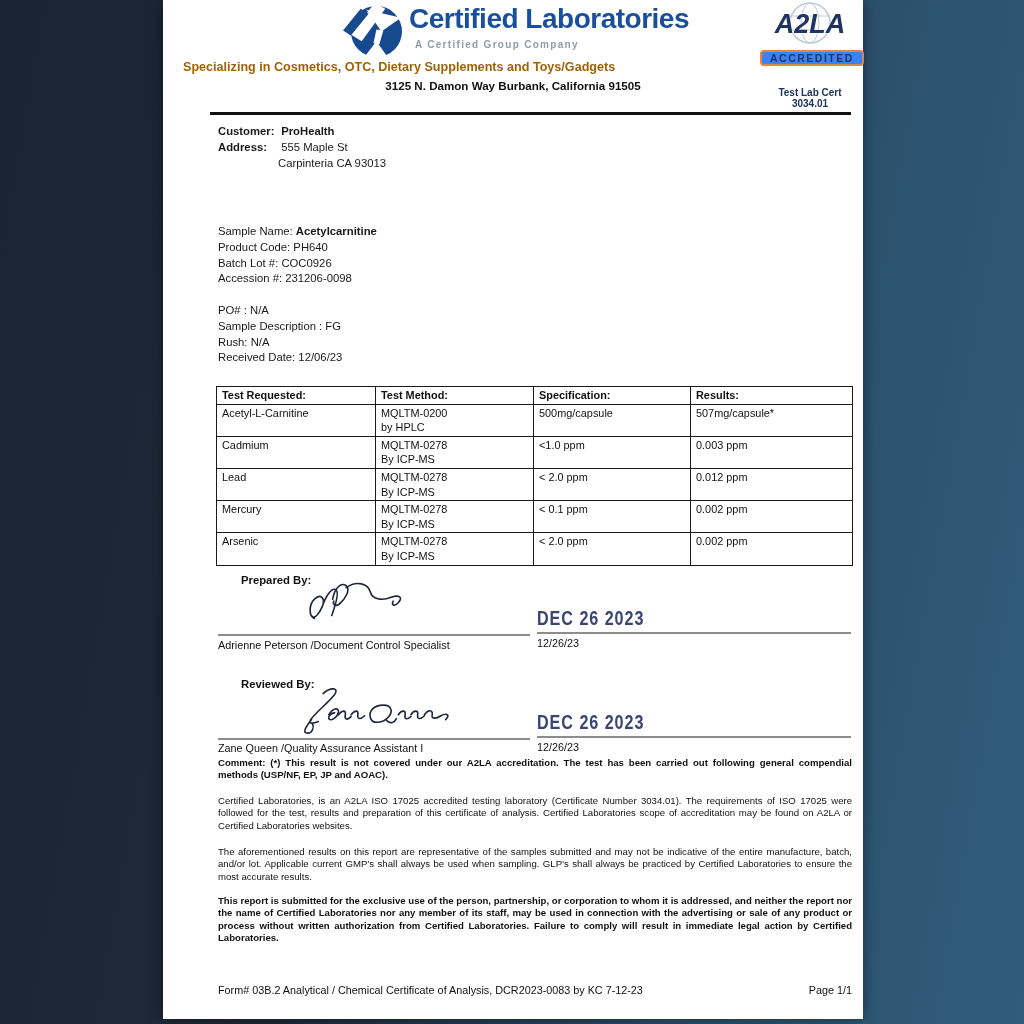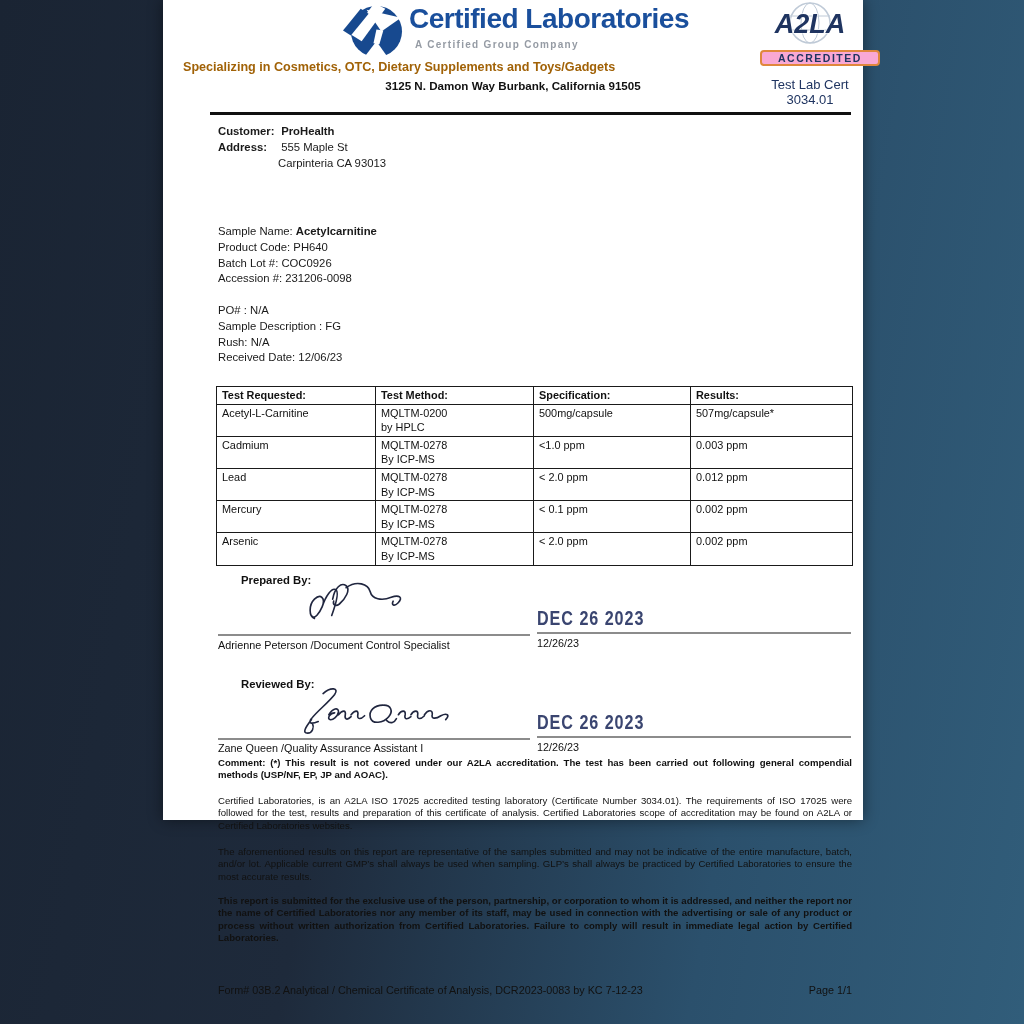--- a/index.html
+++ b/index.html
@@ -3,37 +3,37 @@
 <meta charset="utf-8">
 <style>
   html,body{margin:0;padding:0;}
   body{
     width:1024px;height:1024px;overflow:hidden;
     background:linear-gradient(100deg,#1a2433 0%,#1e2a3b 38%,#2b506c 72%,#315d7a 100%);
     font-family:"Liberation Sans",sans-serif;
     -webkit-font-smoothing:antialiased;
   }
   .page{
-    position:absolute;left:163px;top:0;width:700px;height:820px;
+    position:absolute;left:163px;top:0;width:700px;height:1019px;
     background:#ffffff;box-shadow:0 0 14px rgba(0,0,0,.45);
     color:#1a1a1a;
   }
   .abs{position:absolute;}
   
   .company-name{left:246px;top:3px;font-size:28px;font-weight:bold;color:#1a4f9c;letter-spacing:-.5px;}
   .company-subtitle{left:252px;top:39px;font-size:10px;color:#959ba4;letter-spacing:1.3px;font-weight:bold;}
   .tagline{left:20px;top:60px;width:660px;text-align:left;font-weight:bold;font-size:12.6px;color:#a16207;}
   .addr-line{left:20px;top:79px;width:660px;text-align:center;font-weight:bold;font-size:11.6px;color:#111;}
   .phone-line{left:20px;top:96px;width:660px;display:flex;justify-content:center;gap:42px;font-weight:bold;font-size:11.3px;color:#111;}
   .header-rule{left:47px;top:112px;width:641px;height:3px;background:#101010;}
   
   .a2la{left:597px;top:2px;width:100px;text-align:center;}
   .a2la-globe{position:relative;width:100px;height:46px;}
-  .a2la-box{display:inline-block;border:2px solid #e0873c;border-radius:4px;padding:0 16px;font-size:10.5px;font-weight:bold;color:#1f3460;letter-spacing:1.5px;background:#f9a8d4;}
-  .a2la-cert{margin-top:11px;font-size:13px;font-weight:normal;color:#1f3460;}
+  .a2la-box{display:inline-block;border:2px solid #e0873c;border-radius:4px;padding:0 8px;font-size:10.5px;font-weight:bold;color:#1f3460;letter-spacing:1.5px;background:#3b82f6;}
+  .a2la-cert{margin-top:21px;font-size:10px;font-weight:bold;color:#1f3460;}
   
   .cust-row{left:55px;font-size:11.3px;line-height:15.5px;}
   .cust-label{display:inline-block;width:60px;font-weight:bold;}
   .cust-bold{font-weight:bold;}
   
   .doc-title{left:20px;top:191px;width:660px;text-align:center;font-weight:bold;font-size:12.6px;letter-spacing:.2px;color:#111;}
   
   .sample-block{left:55px;top:224px;font-size:11.3px;line-height:15.8px;}
   .sample-gap{height:15.8px;}
   

